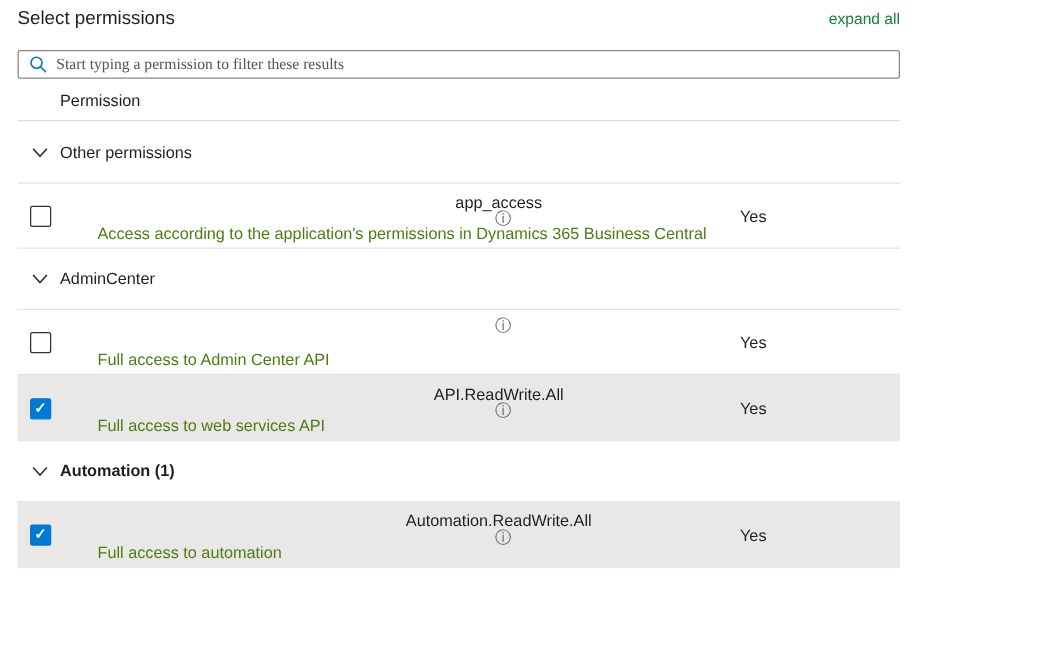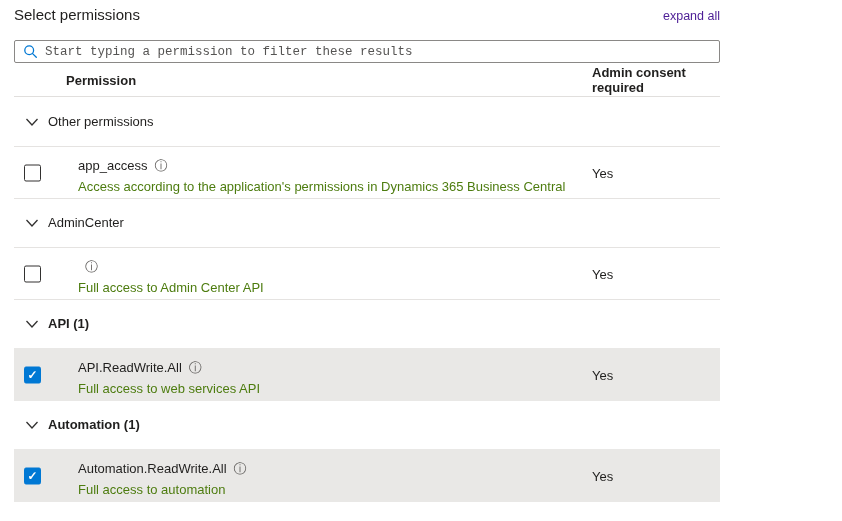--- a/index.html
+++ b/index.html
@@ -8,50 +8,50 @@
     font-family: "Liberation Sans", sans-serif;
     background: #ffffff;
     color: #201f1e;
     font-size: 13px;
   }
   .container { padding: 6px 12px 0 14px; width: 732px; }
 
   
   .titlebar { display: flex; justify-content: space-between; align-items: baseline; height: 26px; }
   .page-title { font-size: 15px; font-weight: 400; color: #201f1e; }
-  .expand-all { font-size: 12.5px; color: #4c1d95; cursor: pointer; text-decoration: none; }
+  .expand-all { font-size: 12.5px; color: #15803d; cursor: pointer; text-decoration: none; }
 
   
   .searchbox {
     margin-top: 8px;
     height: 23px;
     border: 1px solid #8a8886;
     border-radius: 2px;
     display: flex;
     align-items: center;
     padding: 0 8px;
     background: #fff;
   }
   .searchbox .search-icon { display: inline-flex; margin-right: 7px; flex: 0 0 auto; }
   .searchbox input {
     border: none; outline: none; flex: 1; height: 100%;
-    font-family: Liberation Mono, monospace;
+    font-family: Liberation Serif, serif;
     font-size: 12.5px; color: #201f1e; background: transparent;
   }
   .searchbox input::placeholder { color: #555453; opacity: 1; }
 
   
   .thead {
     position: relative;
     height: 34px;
     border-bottom: 1px solid #e1dfdd;
   }
   .thead .col-permission {
-    position: absolute; left: 52px; top: 50%; transform: translateY(-50%);
-    font-weight: bold; font-size: 13px;
+    position: absolute; left: 34px; top: 50%; transform: translateY(-50%);
+    font-weight: normal; font-size: 13px;
   }
   .thead .col-admin {
     position: absolute; left: 578px; top: 50%; transform: translateY(-50%);
     font-weight: bold; font-size: 13px;
   }
 
   
   .group-header {
     position: relative; height: 49px;
     display: flex; align-items: center;
@@ -79,21 +79,21 @@
     border: 1px solid #323130; border-radius: 2px;
     background: #fff;
     display: flex; align-items: center; justify-content: center;
     cursor: pointer;
   }
   .checkbox .check { display: none; color: #fff; font-size: 12px; line-height: 1; font-weight: bold; }
   .checkbox.on { background: #0078d4; border-color: #0078d4; }
   .checkbox.on .check { display: block; }
 
   .perm-text { margin-left: 64px; padding-top: 7px; }
-  .perm-name-line { display: flex; align-items: center; height: 22px; }
+  .perm-name-line { display: flex; align-items: center; height: 22px; flex-direction: column; }
   .perm-name { font-size: 13px; color: #201f1e; }
   .info-icon { margin-left: 7px; font-size: 13px; color: #605e5c; line-height: 1; cursor: pointer; font-family: "DejaVu Sans", sans-serif; }
   .perm-desc { height: 22px; line-height: 22px; font-size: 13px; color: #4d7c0f; }
 
   .admin-consent {
     position: absolute; left: 578px; top: 50%; transform: translateY(-50%);
     font-size: 13px; color: #201f1e;
   }
 </style>
 </head>
@@ -111,21 +111,20 @@
       <svg width="15" height="15" viewBox="0 0 15 15">
         <circle cx="6.2" cy="6.2" r="4.4" fill="none" stroke="#0078d4" stroke-width="1.3"></circle>
         <line x1="9.6" y1="9.6" x2="13.3" y2="13.3" stroke="#0078d4" stroke-width="1.3" stroke-linecap="round"></line>
       </svg>
     </span>
     <input type="text" placeholder="Start typing a permission to filter these results" style="">
   </div>
 
   <div class="thead">
     <span class="col-permission">Permission</span>
-    <span class="col-admin">Admin consent required</span>
   </div>
 
   <div class="group-header">
     <span class="chev">
       <svg width="16" height="16" viewBox="0 0 16 16">
           <polyline points="2.5,5 8,11 13.5,5" fill="none" stroke="#323130" stroke-width="1.3"></polyline>
         </svg>
     </span>
     <span class="group-label">Other permissions</span>
   </div>
@@ -157,56 +156,48 @@
     </span>
     <div class="perm-text">
       <div class="perm-name-line">
         <span class="info-icon">ⓘ</span>
       </div>
       <div class="perm-desc">Full access to Admin Center API</div>
     </div>
     <span class="admin-consent">Yes</span>
   </div>
 
+  <div class="perm-row on">
+    <span class="checkbox on">
+      <span class="check">✓</span>
+    </span>
+    <div class="perm-text">
+      <div class="perm-name-line">
+        <span class="perm-name">API.ReadWrite.All</span>
+        <span class="info-icon">ⓘ</span>
+      </div>
+      <div class="perm-desc">Full access to web services API</div>
+    </div>
+    <span class="admin-consent">Yes</span>
+  </div>
+
   <div class="group-header">
     <span class="chev">
       <svg width="16" height="16" viewBox="0 0 16 16">
           <polyline points="2.5,5 8,11 13.5,5" fill="none" stroke="#323130" stroke-width="1.3"></polyline>
         </svg>
     </span>
-    <span class="group-label on">API (1)</span>
+    <span class="group-label on">Automation (1)</span>
   </div>
   <div class="perm-row on">
     <span class="checkbox on">
       <span class="check">✓</span>
     </span>
     <div class="perm-text">
       <div class="perm-name-line">
-        <span class="perm-name">API.ReadWrite.All</span>
-        <span class="info-icon">ⓘ</span>
-      </div>
-      <div class="perm-desc">Full access to web services API</div>
-    </div>
-    <span class="admin-consent">Yes</span>
-  </div>
-
-  <div class="group-header">
-    <span class="chev">
-      <svg width="16" height="16" viewBox="0 0 16 16">
-          <polyline points="2.5,5 8,11 13.5,5" fill="none" stroke="#323130" stroke-width="1.3"></polyline>
-        </svg>
-    </span>
-    <span class="group-label on">Automation (1)</span>
-  </div>
-  <div class="perm-row on">
-    <span class="checkbox on">
-      <span class="check">✓</span>
-    </span>
-    <div class="perm-text">
-      <div class="perm-name-line">
         <span class="perm-name">Automation.ReadWrite.All</span>
         <span class="info-icon">ⓘ</span>
       </div>
       <div class="perm-desc">Full access to automation</div>
     </div>
     <span class="admin-consent">Yes</span>
   </div>
 
 </div>
 

